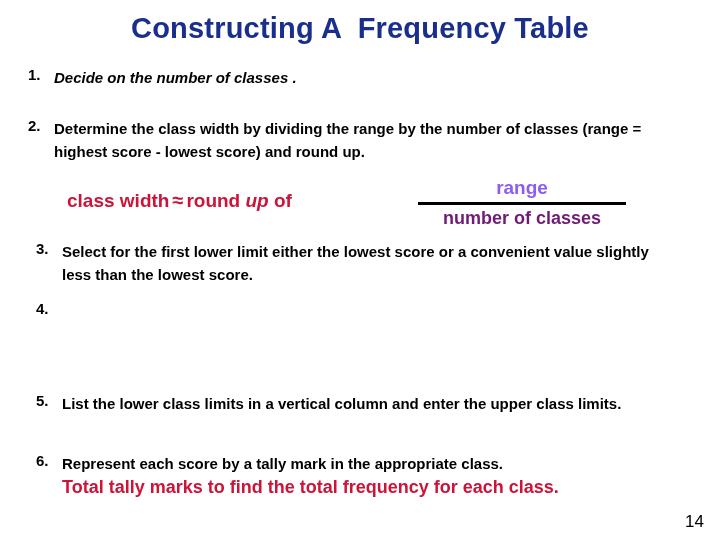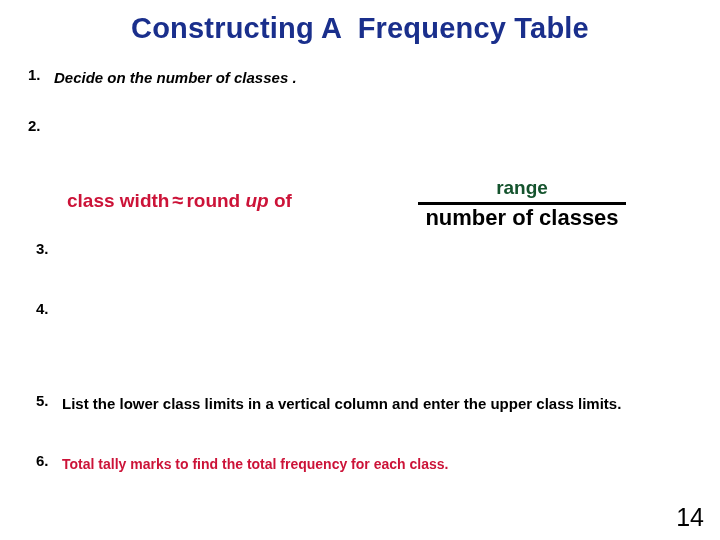--- a/index.html
+++ b/index.html
@@ -73,21 +73,21 @@
 
   #item5 { left: 8px;  top: 392px; width: 712px; }
   #item5 .item-body { width: 600px; }
 
   #item6 { left: 8px;  top: 452px; width: 712px; }
   #item6 .item-body { width: 610px; }
 
   .subnote {
     display: block;
     margin-top: 4px;
-    font-size: 14px;
+    font-size: 18px;
     font-weight: bold;
     color: #cc1338;
     line-height: 16px;
   }
 
   
   .formula {
     position: absolute;
     left: 0;
     top: 176px;
@@ -114,86 +114,89 @@
   .fraction {
     position: absolute;
     left: 418px;
     top: 0px;
     width: 208px;
     text-align: center;
   }
   .frac-num {
     font-size: 19px;
     font-weight: bold;
-    color: #14532d;
+    color: #8b5cf6;
     line-height: 24px;
   }
   .frac-bar {
     height: 3px;
     background: #000000;
     margin: 2px 0 1px 0;
     width: 100%;
   }
   .frac-den {
-    font-size: 22px;
-    font-weight: bold;
-    color: #000000;
+    font-size: 18px;
+    font-weight: bold;
+    color: #701a75;
     line-height: 24px;
   }
 
   
   .page-number {
     position: absolute;
     right: 16px;
     bottom: 8px;
-    font-size: 25px;
+    font-size: 17px;
     font-weight: normal;
     color: #000000;
   }
 </style>
 </head>
 <body>
 
 <div class="slide">
 
   <div class="title">Constructing A  Frequency Table</div>
 
   <div class="item" id="item1">
     <div class="item-num">1.</div>
     <div class="item-body">Decide on the number of classes .</div>
   </div>
 
   <div class="item" id="item2">
     <div class="item-num">2.</div>
+    <div class="item-body">Determine the class width by dividing the range by the number of classes  (range =  highest score -  lowest score) and round up.</div>
   </div>
 
   <div class="formula">
     <div class="formula-lhs"><span>class width</span><span class="formula-approx">≈</span><span>round</span><span>&nbsp;</span><span class="formula-up">up</span><span>&nbsp;</span><span>of</span></div>
     <div class="fraction">
       <div class="frac-num">range</div>
       <div class="frac-bar"></div>
       <div class="frac-den">number of classes</div>
     </div>
   </div>
 
   <div class="item" id="item3">
     <div class="item-num">3.</div>
+    <div class="item-body">Select for the first lower limit either the lowest score or a convenient value slightly less than the lowest score.</div>
   </div>
 
   <div class="item" id="item4">
     <div class="item-num">4.</div>
   </div>
 
   <div class="item" id="item5">
     <div class="item-num">5.</div>
     <div class="item-body">List  the lower class limits in a vertical column and enter the upper class limits.</div>
   </div>
 
   <div class="item" id="item6">
     <div class="item-num">6.</div>
     <div class="item-body">
+      <span>Represent each score by a tally mark in the appropriate class.</span>
       <span class="subnote">Total tally marks to find the total frequency for each class.</span>
     </div>
   </div>
 
   <div class="page-number">14</div>
 
 </div>
 
 </body></html>

